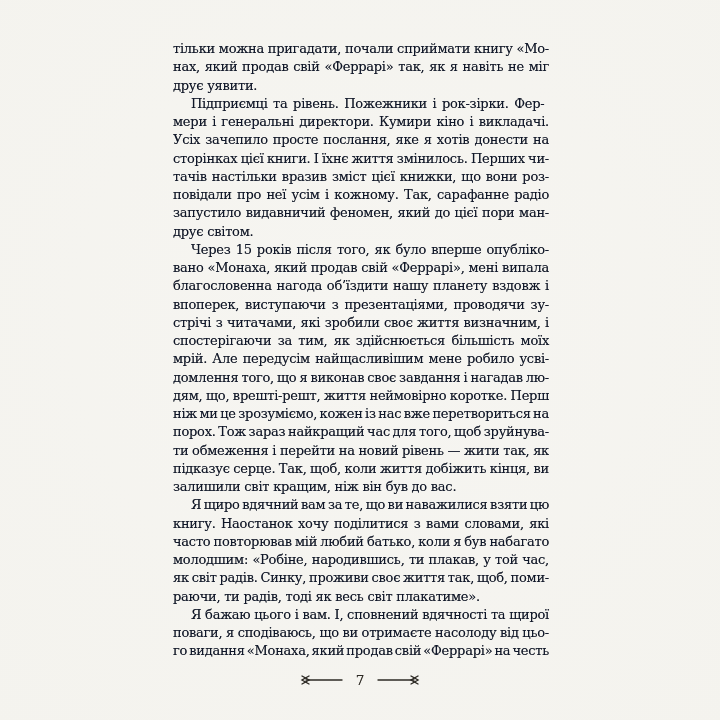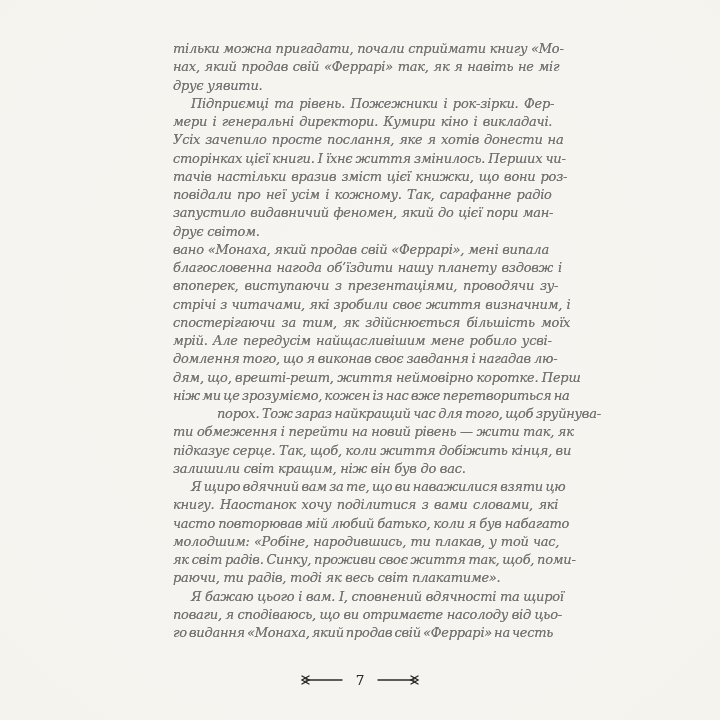--- a/index.html
+++ b/index.html
@@ -65,47 +65,48 @@
     stroke-width: 1.4;
     fill: none;
     stroke-linecap: round;
   }
 </style>
 </head>
 <body style="background: radial-gradient(130% 130% at 50% 45%, rgb(246, 245, 241) 0%, rgb(244, 243, 238) 60%, rgb(235, 233, 228) 100%);">
 
 <div class="page">
 
-  <div class="text-column" id="text-column" style="color: #737373; font-style: italic;">
+  <div class="text-column" id="text-column" style="color: #0f172a;">
       <div class="paragraph">
         <div class="line"><span style="word-spacing: -0.0442708px;">тільки можна пригадати, почали сприймати книгу «Мо-</span></div>
         <div class="line"><span style="word-spacing: 0.898438px;">нах, який продав свій «Феррарі» так, як я навіть не міг</span></div>
         <div class="line"><span style="word-spacing: 0px;">друє уявити.</span></div>
       </div>
       <div class="paragraph">
         <div class="line indent"><span style="word-spacing: 1.67188px;">Підприємці та рівень. Пожежники і рок-зірки. Фер-</span></div>
         <div class="line"><span style="word-spacing: 1.45312px;">мери і генеральні директори. Кумири кіно і викладачі.</span></div>
         <div class="line"><span style="word-spacing: 1.1582px;">Усіх зачепило просте послання, яке я хотів донести на</span></div>
         <div class="line"><span style="word-spacing: -0.607422px;">сторінках цієї книги. І їхнє життя змінилось. Перших чи-</span></div>
         <div class="line"><span style="word-spacing: 1.20508px;">тачів настільки вразив зміст цієї книжки, що вони роз-</span></div>
         <div class="line"><span style="word-spacing: 1.4707px;">повідали про неї усім і кожному. Так, сарафанне радіо</span></div>
         <div class="line"><span style="word-spacing: 0.654018px;">запустило видавничий феномен, який до цієї пори ман-</span></div>
         <div class="line"><span style="word-spacing: 0px;">друє світом.</span></div>
       </div>
       <div class="paragraph">
+        <div class="line indent"><span style="word-spacing: 1.22461px;">Через 15 років після того, як було вперше опубліко-</span></div>
         <div class="line"><span style="word-spacing: 0.0915179px;">вано «Монаха, який продав свій «Феррарі», мені випала</span></div>
         <div class="line"><span style="word-spacing: 1.03385px;">благословенна нагода об’їздити нашу планету вздовж і</span></div>
         <div class="line"><span style="word-spacing: 2.04062px;">впоперек, виступаючи з презентаціями, проводячи зу-</span></div>
         <div class="line"><span style="word-spacing: 0.539062px;">стрічі з читачами, які зробили своє життя визначним, і</span></div>
         <div class="line"><span style="word-spacing: 2.4375px;">спостерігаючи за тим, як здійснюється більшість моїх</span></div>
         <div class="line"><span style="word-spacing: 1.34115px; text-align: right;">мрій. Але передусім найщасливішим мене робило усві-</span></div>
         <div class="line"><span style="word-spacing: -0.862847px;">домлення того, що я виконав своє завдання і нагадав лю-</span></div>
         <div class="line"><span style="word-spacing: -0.335938px;">дям, що, врешті-решт, життя неймовірно коротке. Перш</span></div>
         <div class="line"><span style="word-spacing: -1.41146px;">ніж ми це зрозуміємо, кожен із нас вже перетвориться на</span></div>
-        <div class="line"><span style="word-spacing: -1.24219px; margin-left: 44px;">порох. Тож зараз найкращий час для того, щоб зруйнува-</span></div>
+        <div class="line"><span style="word-spacing: -1.24219px;">порох. Тож зараз найкращий час для того, щоб зруйнува-</span></div>
         <div class="line"><span style="word-spacing: -0.142187px;">ти обмеження і перейти на новий рівень — жити так, як</span></div>
         <div class="line"><span style="word-spacing: -0.310547px;">підказує серце. Так, щоб, коли життя добіжить кінця, ви</span></div>
         <div class="line"><span style="word-spacing: 0px;">залишили світ кращим, ніж він був до вас.</span></div>
       </div>
       <div class="paragraph">
         <div class="line indent"><span style="word-spacing: -1.36875px;">Я щиро вдячний вам за те, що ви наважилися взяти цю</span></div>
         <div class="line"><span style="word-spacing: 1.59821px;">книгу. Наостанок хочу поділитися з вами словами, які</span></div>
         <div class="line"><span style="word-spacing: -0.763672px;">часто повторював мій любий батько, коли я був набагато</span></div>
         <div class="line"><span style="word-spacing: 0.473214px;">молодшим: «Робіне, народившись, ти плакав, у той час,</span></div>
         <div class="line"><span style="word-spacing: -1.04514px;">як світ радів. Синку, проживи своє життя так, щоб, поми-</span></div>

